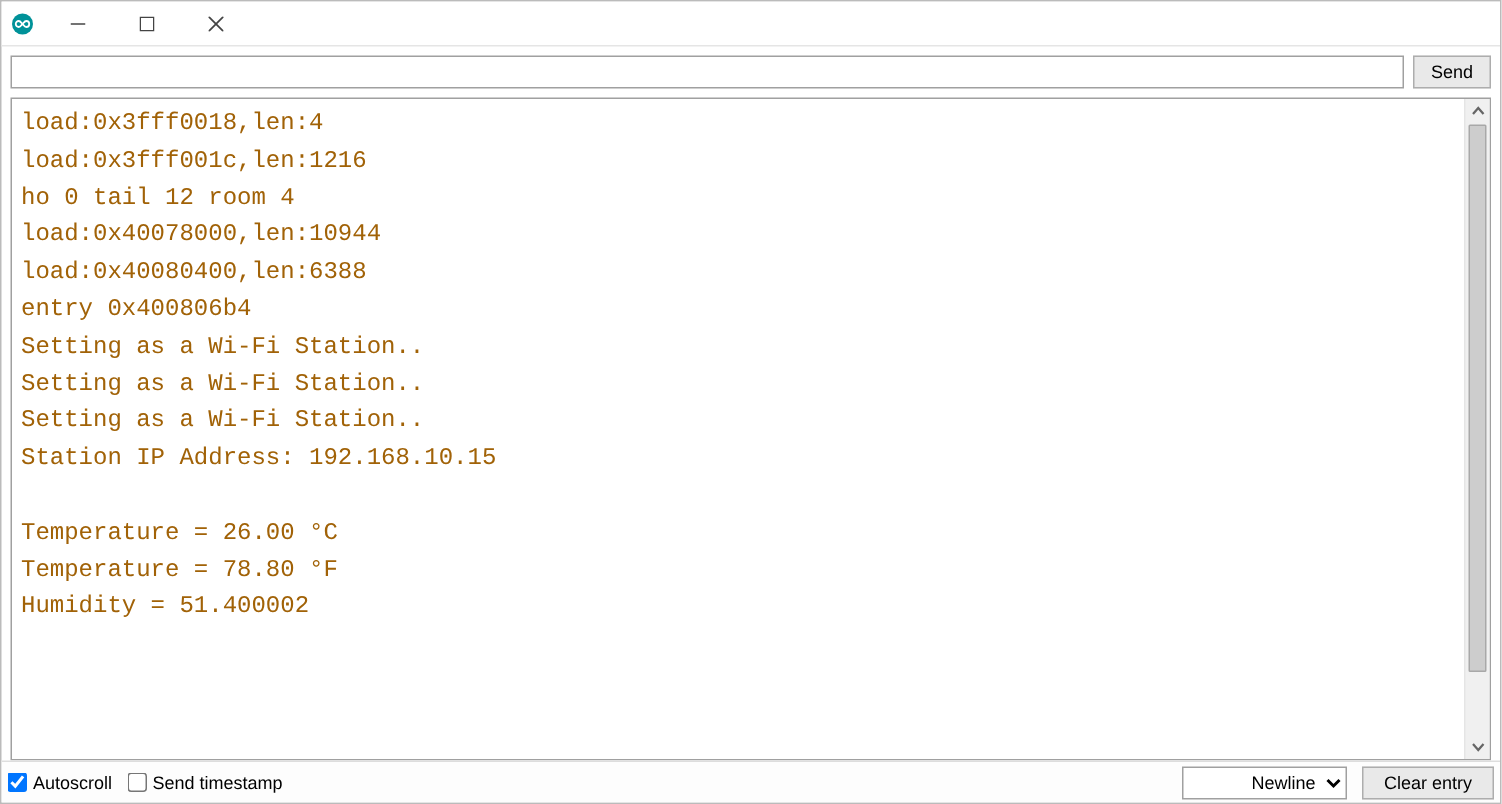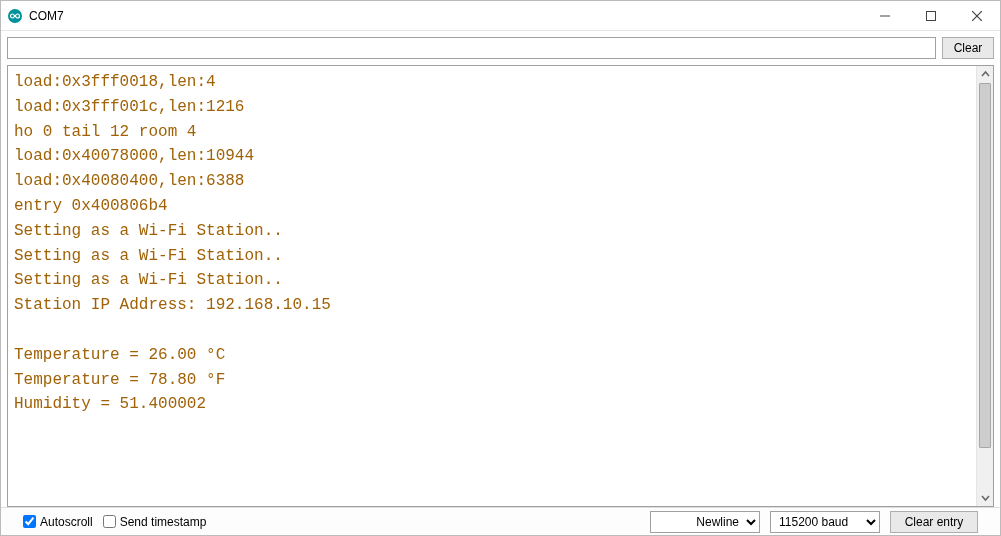--- a/index.html
+++ b/index.html
@@ -117,21 +117,21 @@
     background:#cdcdcd;
     border:1px solid #a8a8a8;
     border-radius:1px;
   }
 
   
   .bottombar {
     display: flex;
     align-items: center;
     height: 28px;
-    padding: 0 22px;
+    padding: 0 4px;
     gap: 10px;
     border-top: 1px solid #ddd;
     background: #fdfdfd;
   }
   .checkwrap {
     display: flex;
     align-items: center;
     gap: 4px;
   }
   .checkwrap input[type="checkbox"] {
@@ -155,21 +155,20 @@
 </head>
 <body>
 
 <div class="titlebar">
   <span class="app-icon">
     <svg width="16" height="16" viewBox="0 0 16 16">
       <circle cx="8" cy="8" r="7" fill="#009299"></circle>
       <path d="M3.5 8c0-1.1.9-2 2-2 1.4 0 2 2 2.5 2s1.1-2 2.5-2c1.1 0 2 .9 2 2s-.9 2-2 2c-1.4 0-2-2-2.5-2s-1.1 2-2.5 2c-1.1 0-2-.9-2-2z" fill="none" stroke="#fff" stroke-width="1.2"></path>
     </svg>
   </span>
-  <span class="title">COM7</span>
   <div class="win-btns">
     <div class="win-btn">
       <svg width="10" height="10">
           <line x1="0" y1="5" x2="10" y2="5" stroke="#444" stroke-width="1"></line>
         </svg>
     </div>
     <div class="win-btn">
       <svg width="10" height="10">
           <rect x="0.5" y="0.5" width="9" height="9" fill="none" stroke="#444" stroke-width="1"></rect>
         </svg>
@@ -178,21 +177,21 @@
       <svg width="10" height="10">
           <line x1="0" y1="0" x2="10" y2="10" stroke="#444" stroke-width="1.2"></line>
           <line x1="10" y1="0" x2="0" y2="10" stroke="#444" stroke-width="1.2"></line>
         </svg>
     </div>
   </div>
 </div>
 
 <div class="input-row">
   <input type="text" value="" style="">
-  <button class="btn">Clear</button>
+  <button class="btn">Send</button>
 </div>
 
 <div class="console-wrap">
   <div class="console" id="console">load:0x3fff0018,len:4
 load:0x3fff001c,len:1216
 ho 0 tail 12 room 4
 load:0x40078000,len:10944
 load:0x40080400,len:6388
 entry 0x400806b4
 Setting as a Wi-Fi Station..
@@ -226,17 +225,14 @@
     <span>Autoscroll</span>
   </label>
   <label class="checkwrap">
     <input type="checkbox" id="cb-timestamp" style="">
     <span>Send timestamp</span>
   </label>
   <div class="spacer"></div>
   <select class="sel-line">
     <option>Newline</option>
   </select>
-  <select class="sel-baud">
-    <option>115200 baud</option>
-  </select>
   <button class="btn btn-clear">Clear entry</button>
 </div>
 
 </body></html>

